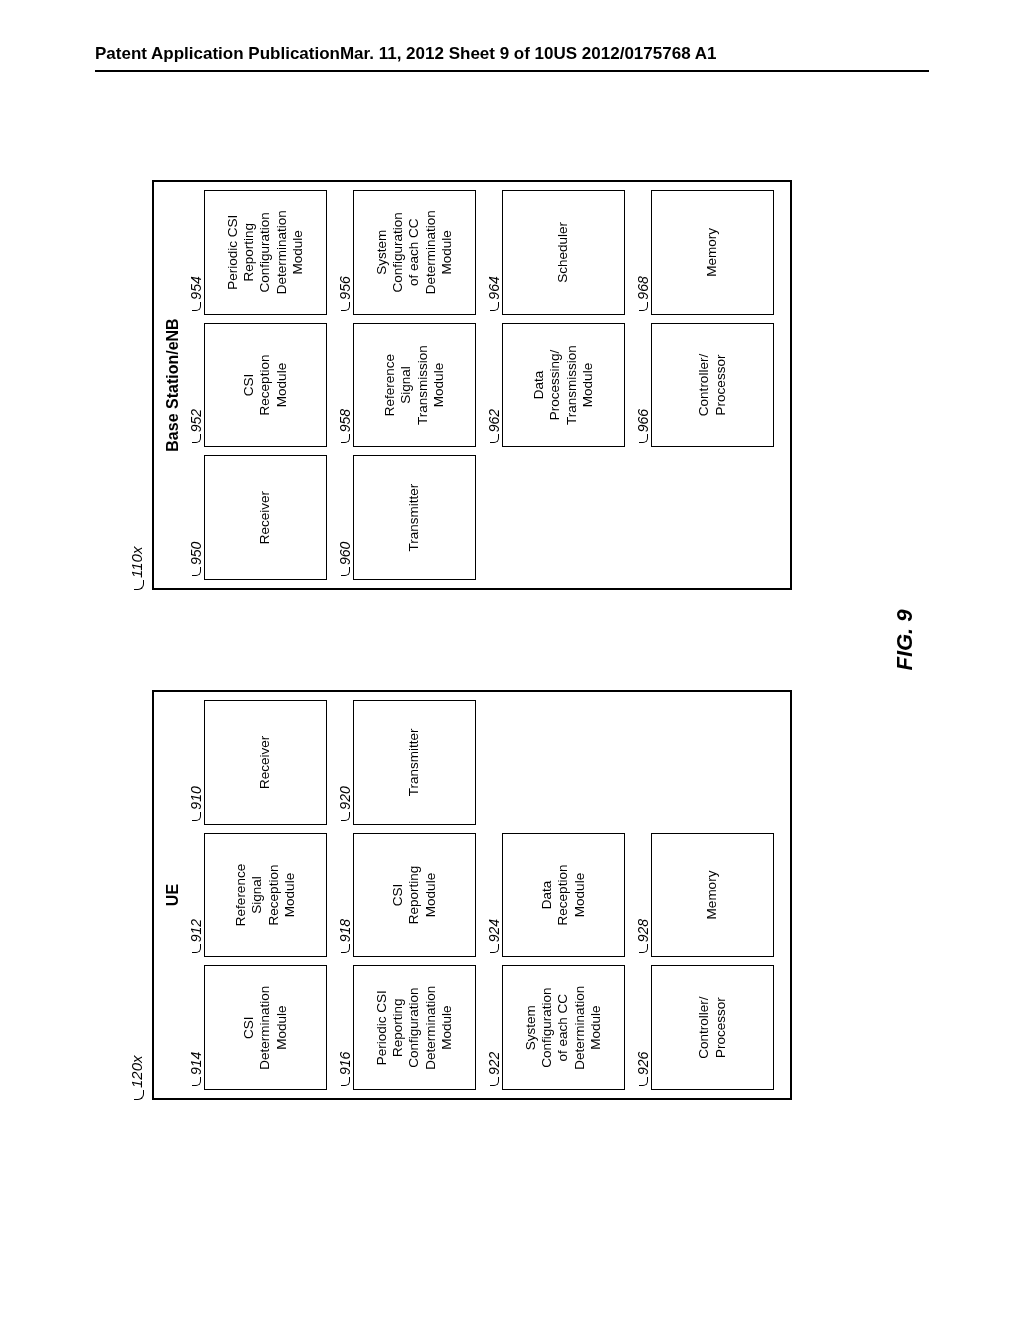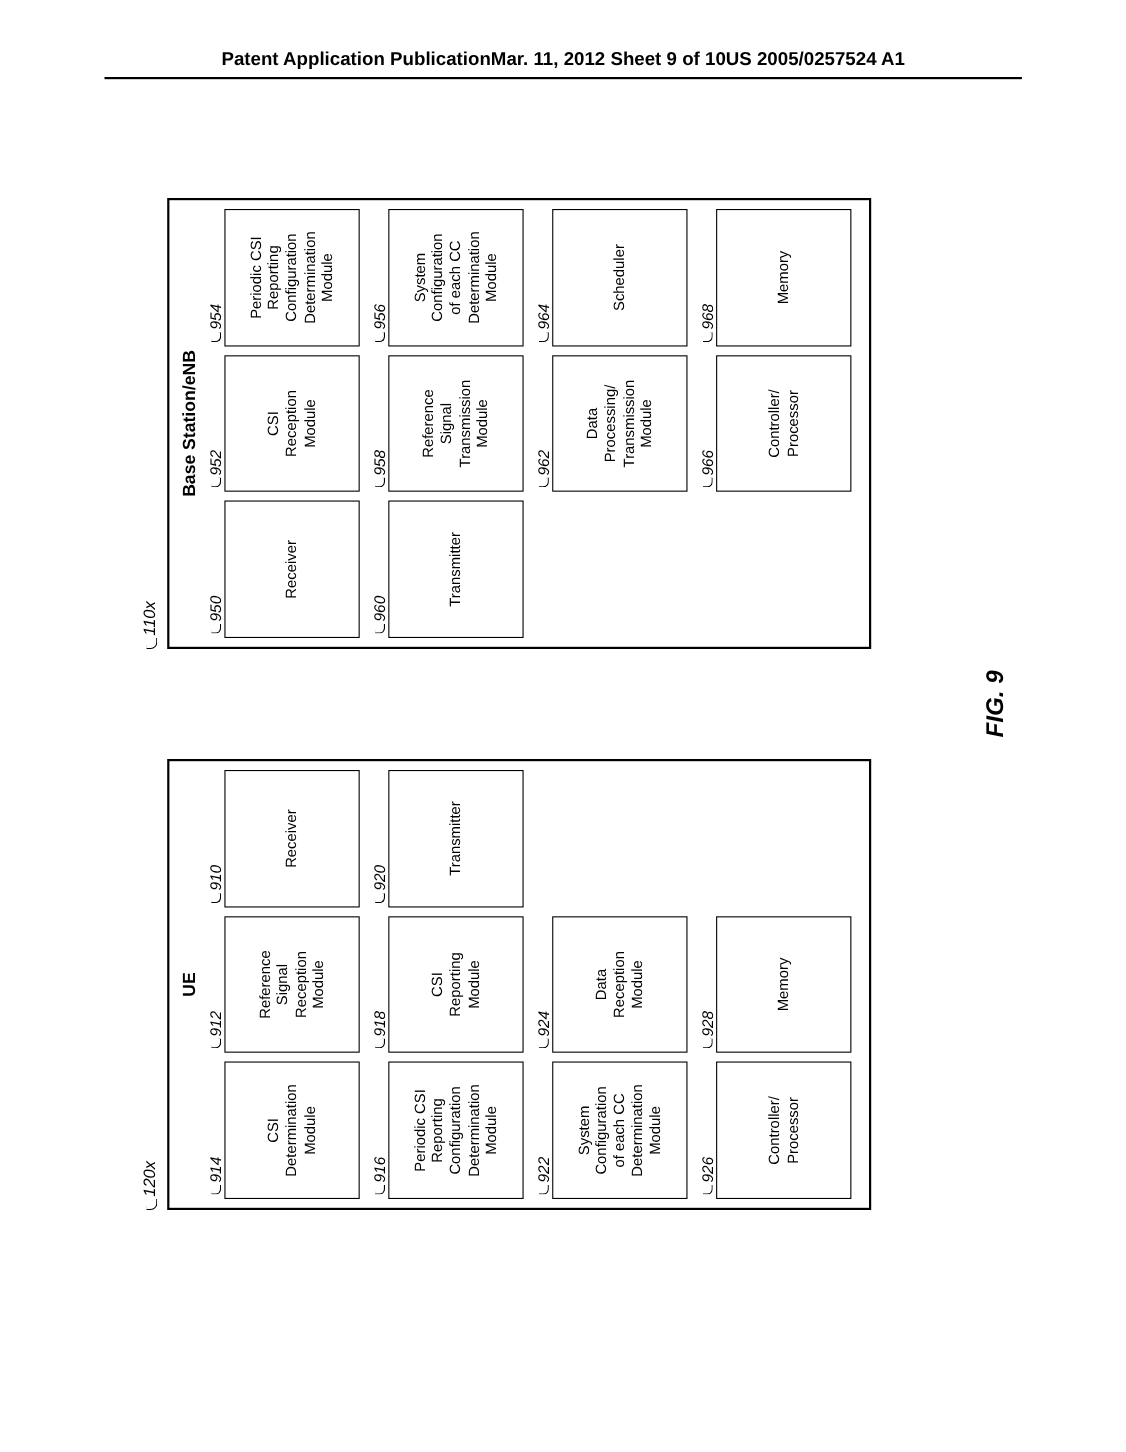--- a/index.html
+++ b/index.html
@@ -16,21 +16,21 @@
     width: 1024px;
     height: 1320px;
     position: relative;
   }
   .header {
     position: absolute;
     top: 44px;
     left: 95px;
     right: 95px;
     display: flex;
-    justify-content: center;
+    justify-content: flex-start;
     font-size: 17px;
     font-weight: bold;
   }
   .hr {
     position: absolute;
     top: 70px;
     left: 95px;
     right: 95px;
     border-top: 2px solid #000;
   }
@@ -143,21 +143,21 @@
     font-weight: bold;
   }
 </style>
 </head>
 <body>
 
 <div class="page">
   <div class="header">
     <span>Patent Application Publication</span>
     <span>Mar. 11, 2012  Sheet 9 of 10</span>
-    <span>US 2005/0257524 A1</span>
+    <span>US 2012/0175768 A1</span>
   </div>
   <div class="hr"></div>
 
   <div class="content">
     <div class="diagram">
 
       <div class="device">
         <div class="device-ref">
           <span class="hook"></span><span>120x</span>
         </div>

